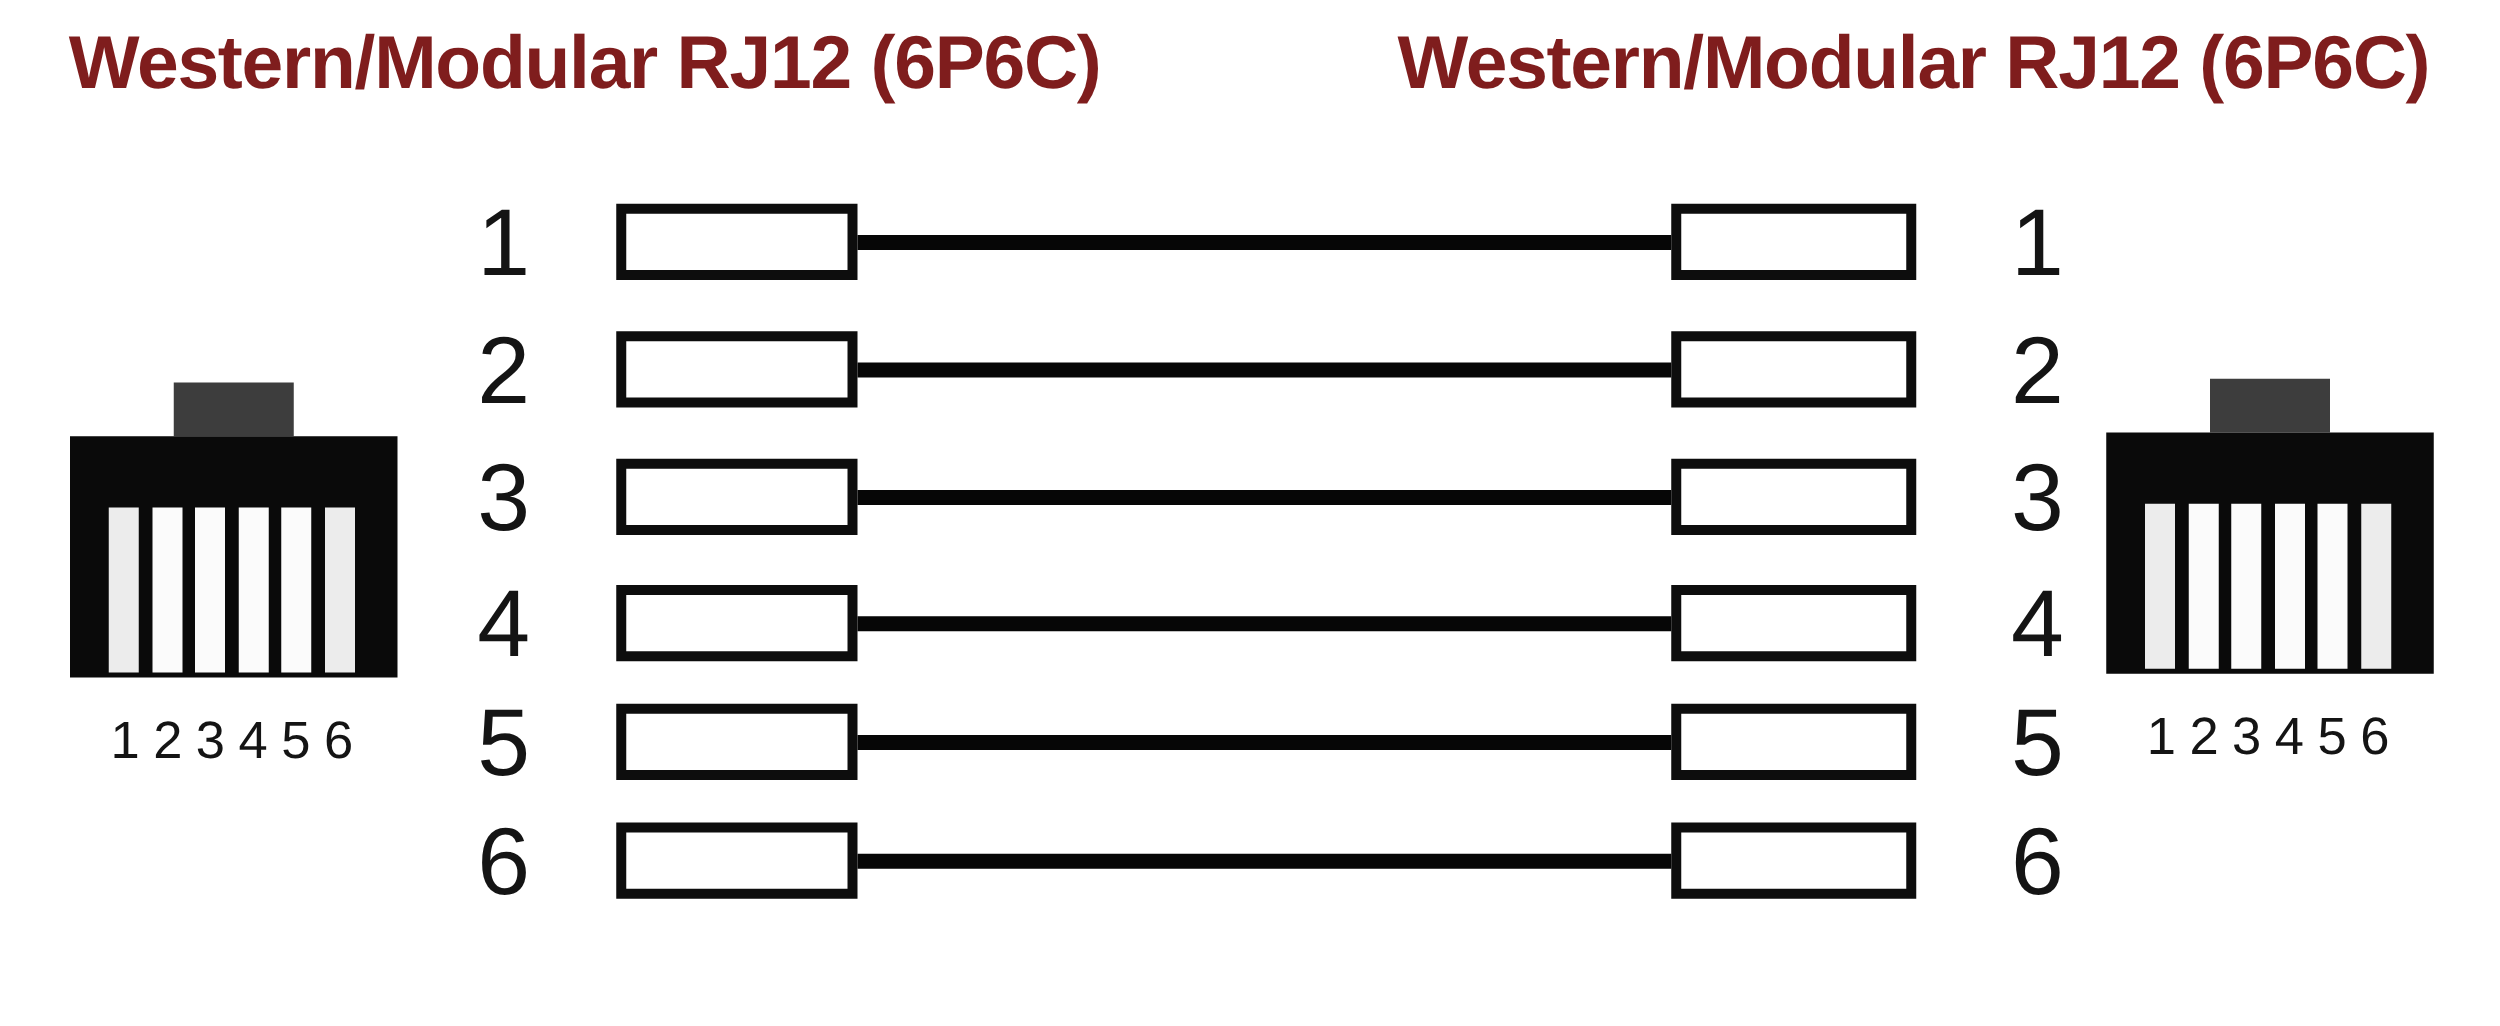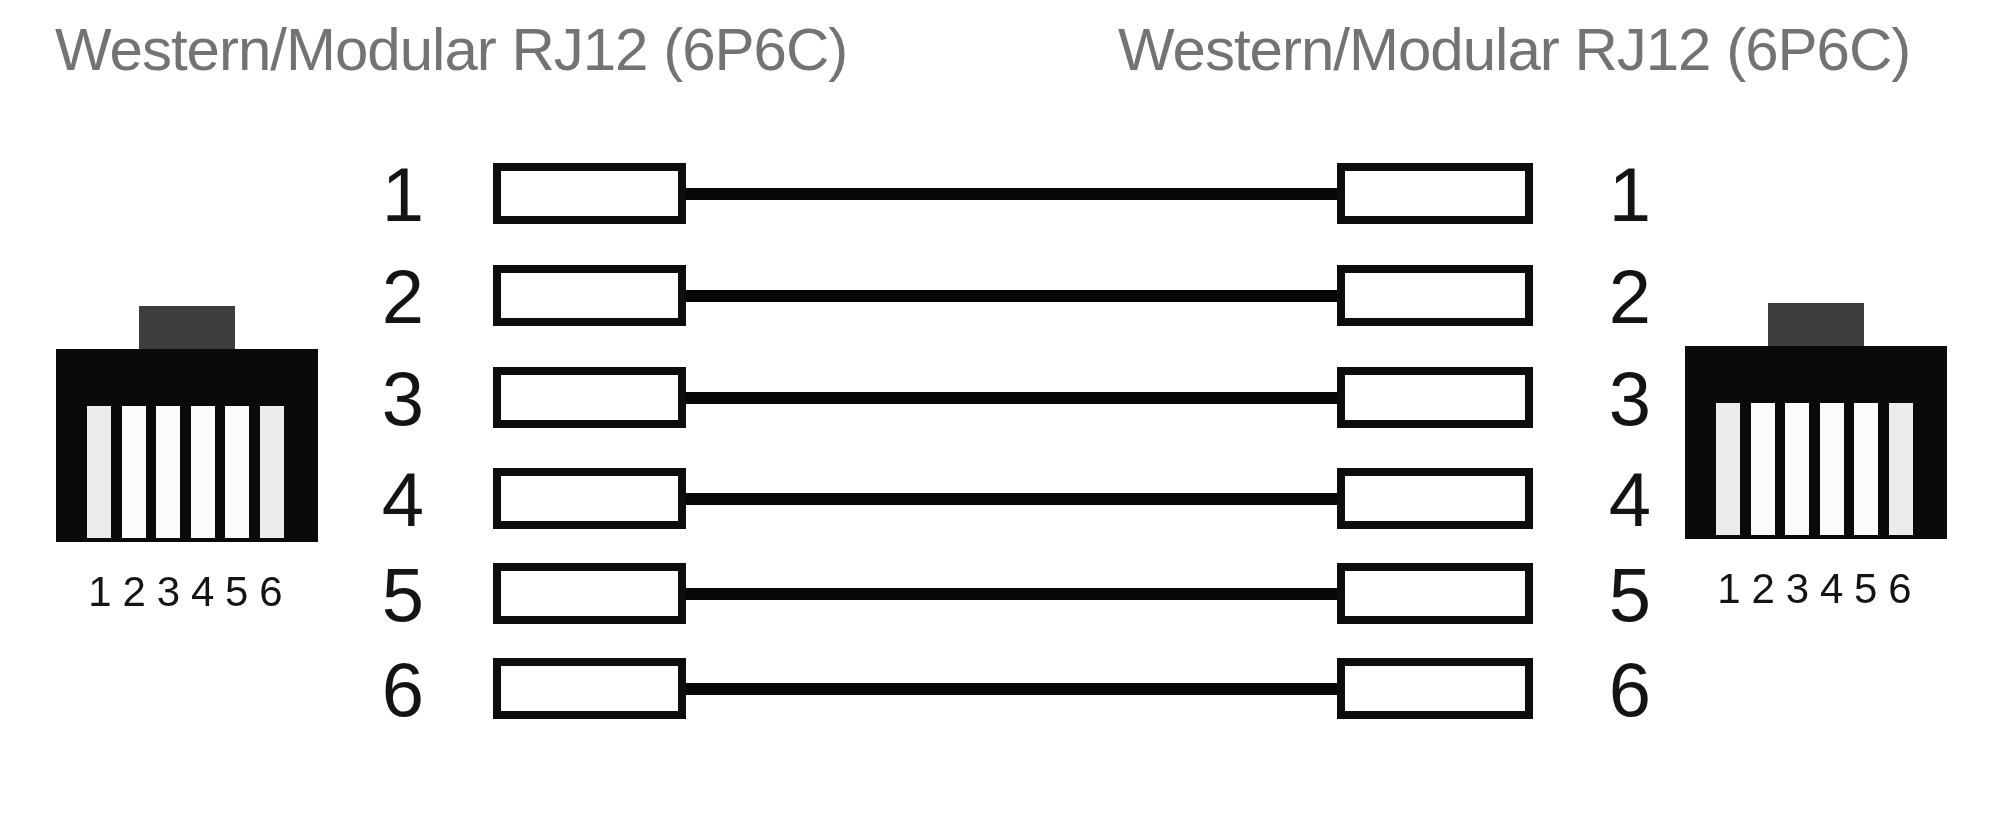--- a/index.html
+++ b/index.html
@@ -3,22 +3,22 @@
 <meta charset="utf-8">
 <style>
   html,body { margin:0; padding:0; background:#ffffff; }
   .canvas {
     position:relative; width:2000px; height:821px; background:#ffffff;
     font-family:"Liberation Sans", sans-serif; overflow:hidden; color:#0d0d0d;
   }
 
   
   .title {
-    position:absolute; top:18px; font-size:60px; font-weight:400;
-    letter-spacing:-1px; white-space:nowrap; color:#737373; line-height:1.05;
+    position:absolute; top:18px; font-size:60px; font-weight:700;
+    letter-spacing:-1px; white-space:nowrap; color:#7f1d1d; line-height:1.05;
   }
   .title.t-left  { left:55px; }
   .title.t-right { left:1118px; }
 
   
   .row { position:absolute; left:0; width:2000px; height:61px; }
   .pin-num {
     position:absolute; top:0; width:84px; height:61px; text-align:center;
     font-size:76px; line-height:64px; font-weight:400; color:#141414;
   }

